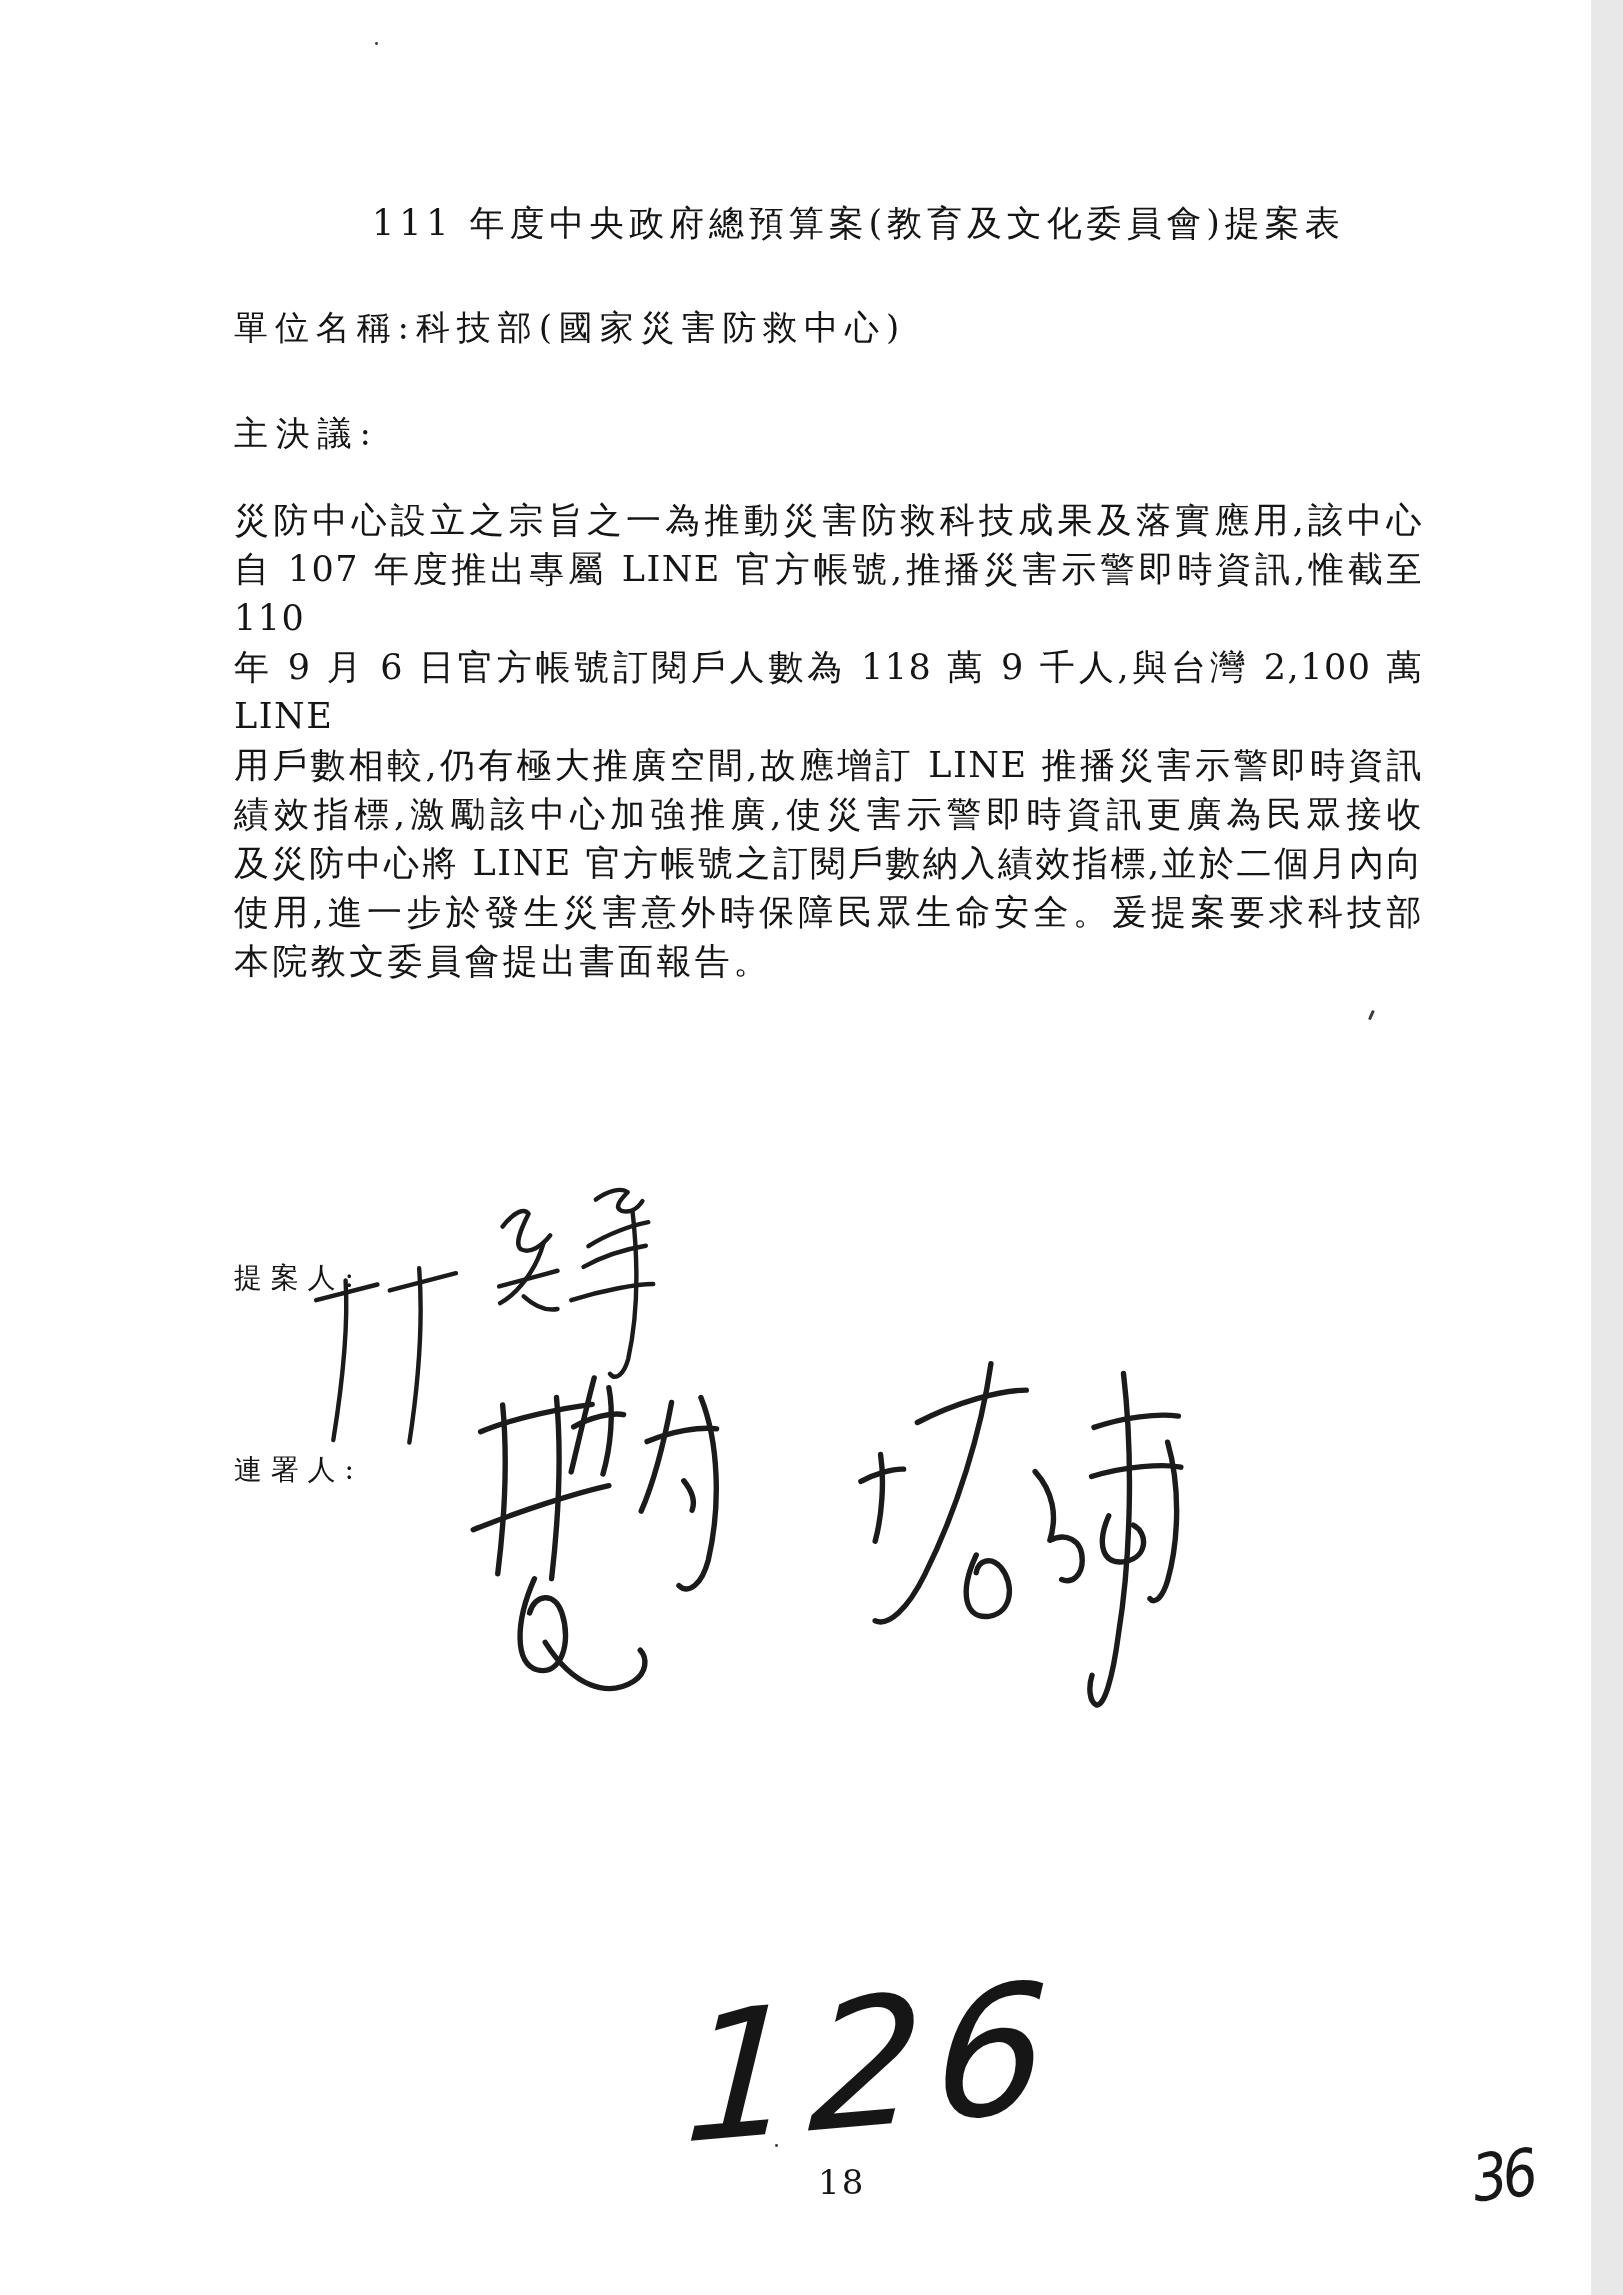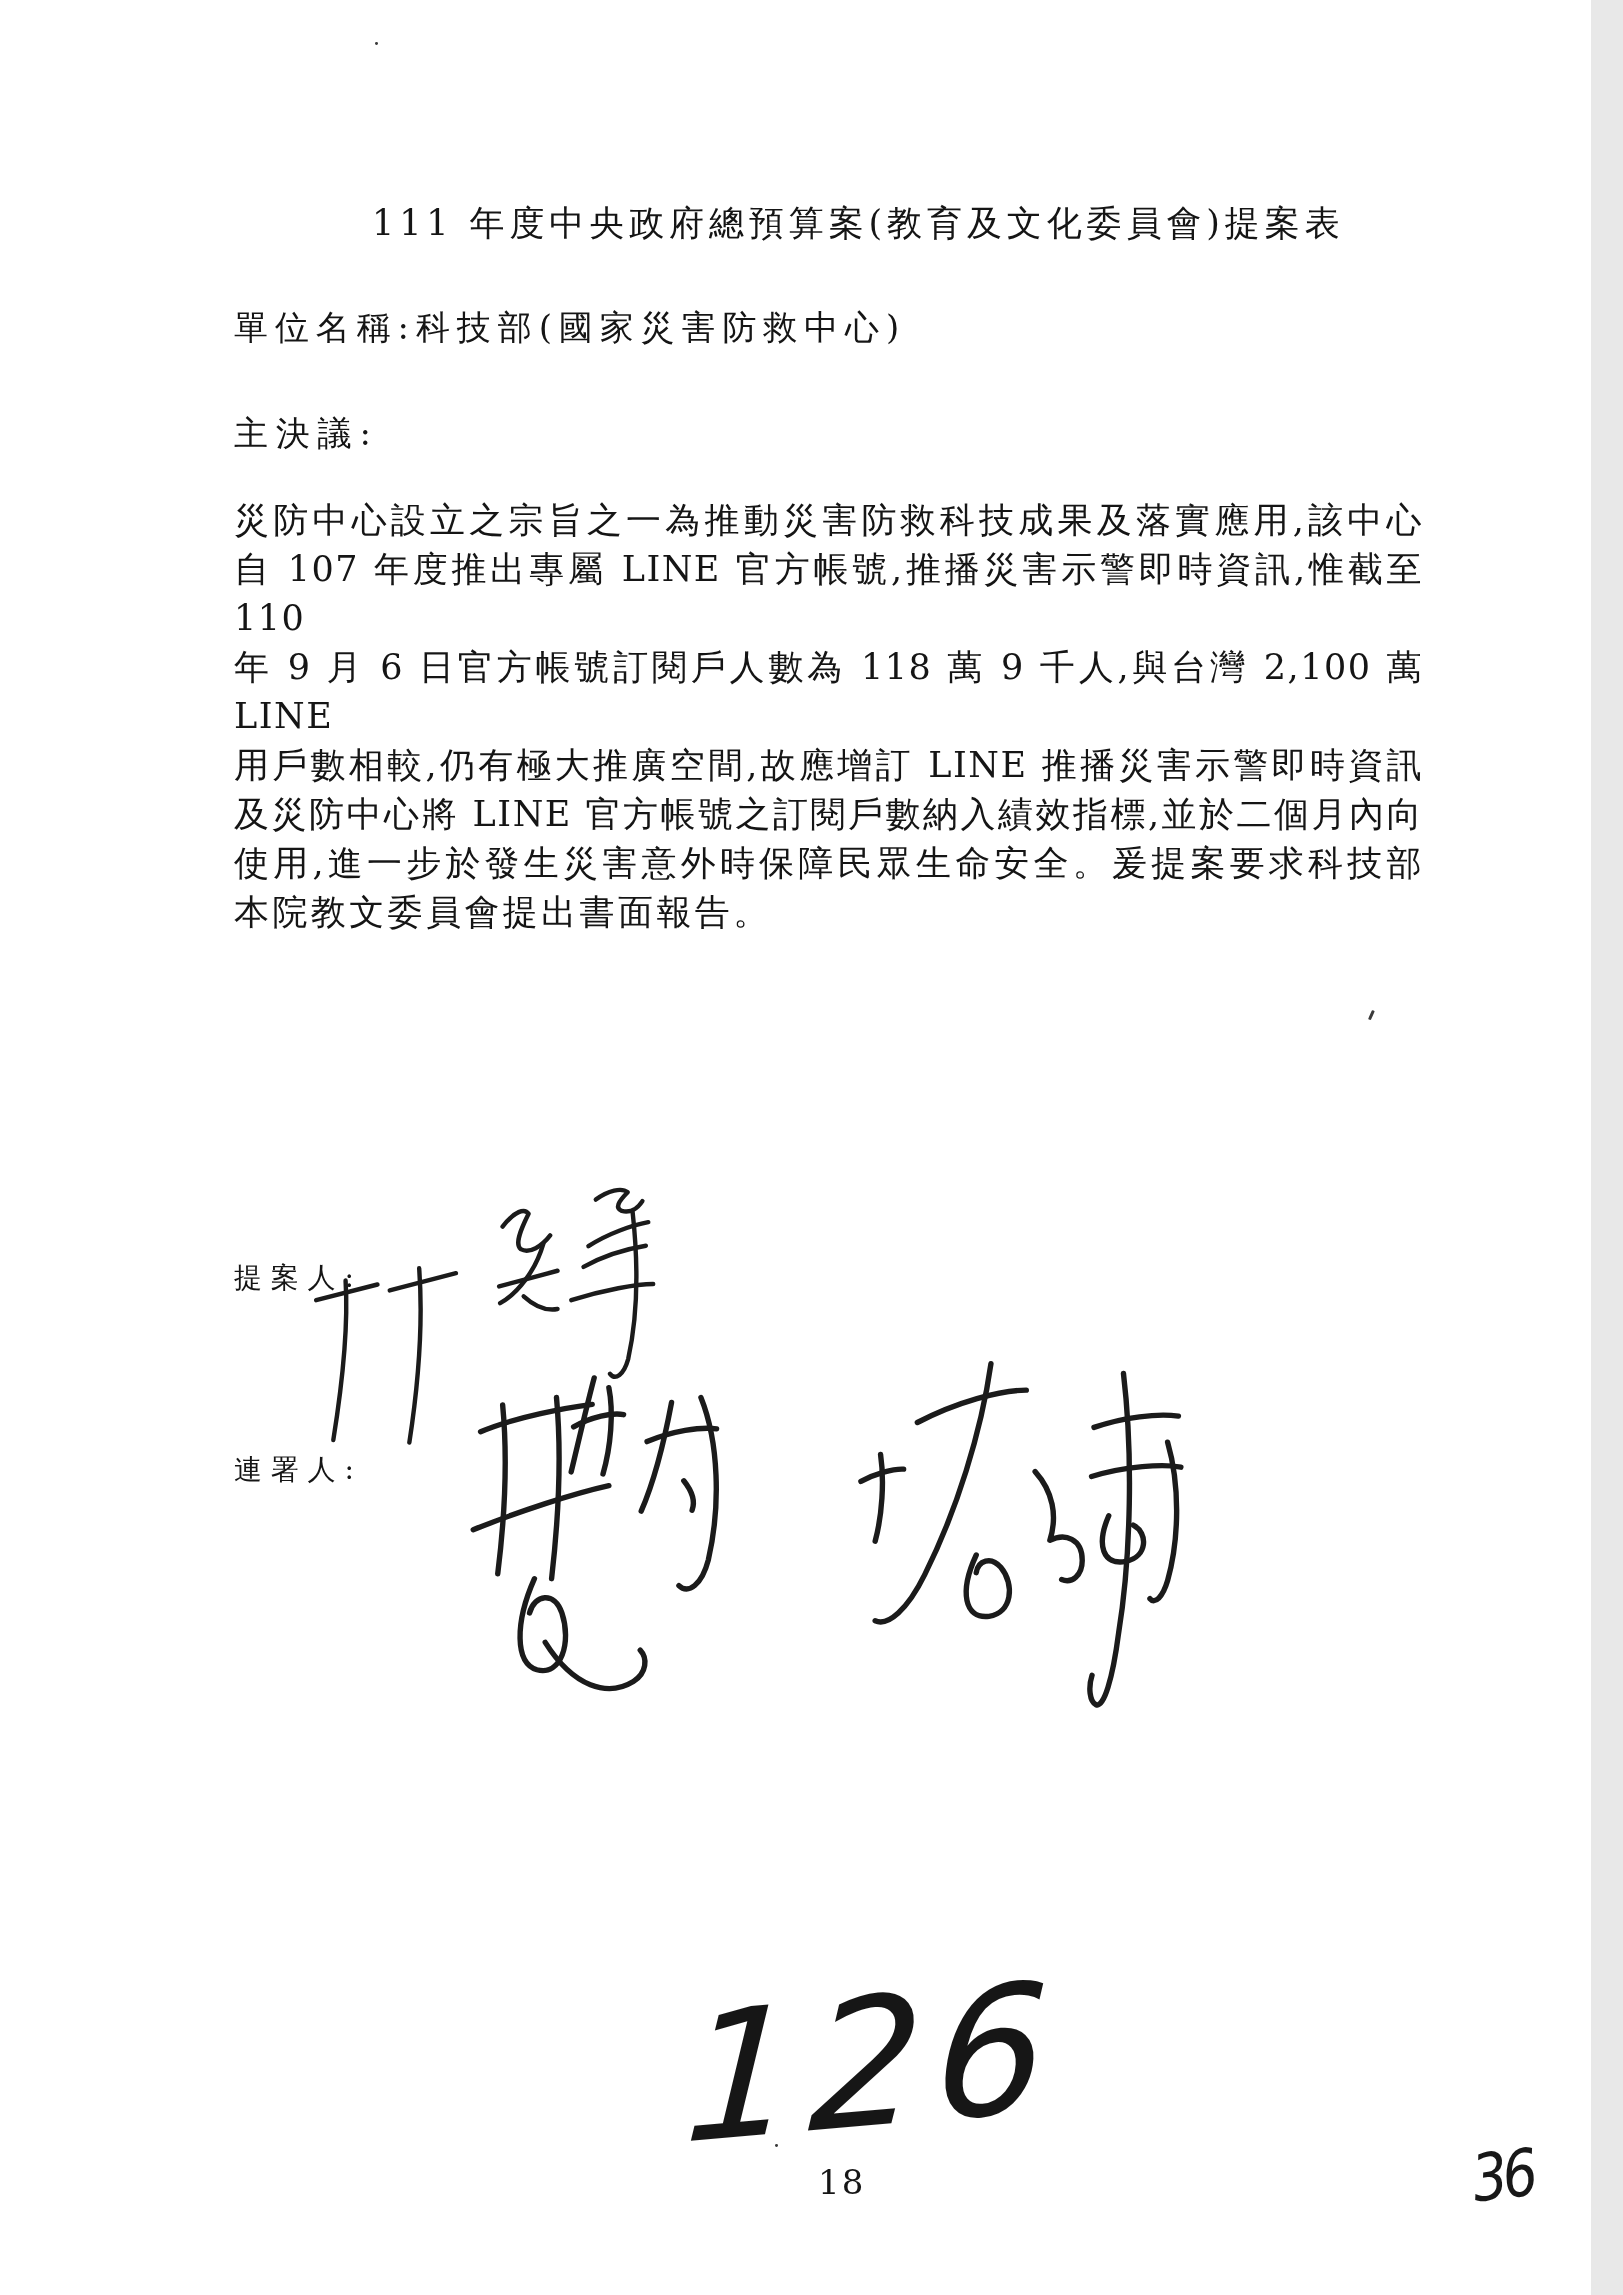--- a/index.html
+++ b/index.html
@@ -73,20 +73,21 @@
 
   <div class="abs unit-line">單位名稱:科技部(國家災害防救中心)</div>
 
   <div class="abs heading">主決議:</div>
 
   <div class="body-par">
     <div class="body-line">災防中心設立之宗旨之一為推動災害防救科技成果及落實應用,該中心</div>
     <div class="body-line">自 107 年度推出專屬 LINE 官方帳號,推播災害示警即時資訊,惟截至 110</div>
     <div class="body-line">年 9 月 6 日官方帳號訂閱戶人數為 118 萬 9 千人,與台灣 2,100 萬 LINE</div>
     <div class="body-line">用戶數相較,仍有極大推廣空間,故應增訂 LINE 推播災害示警即時資訊</div>
+    <div class="body-line">績效指標,激勵該中心加強推廣,使災害示警即時資訊更廣為民眾接收</div>
     <div class="body-line">及災防中心將 LINE 官方帳號之訂閱戶數納入績效指標,並於二個月內向</div>
     <div class="body-line">使用,進一步於發生災害意外時保障民眾生命安全。爰提案要求科技部</div>
     <div class="body-line last">本院教文委員會提出書面報告。</div>
   </div>
 
   <div class="abs sig-label proposer-label">提案人:</div>
 
   <svg class="sig-svg" style="left:294px;top:1153px;" width="373" height="314" viewBox="0 0 760 640">
     <g stroke-width="9">
       <path d="M105,260 C110,340 100,460 80,585"></path>

